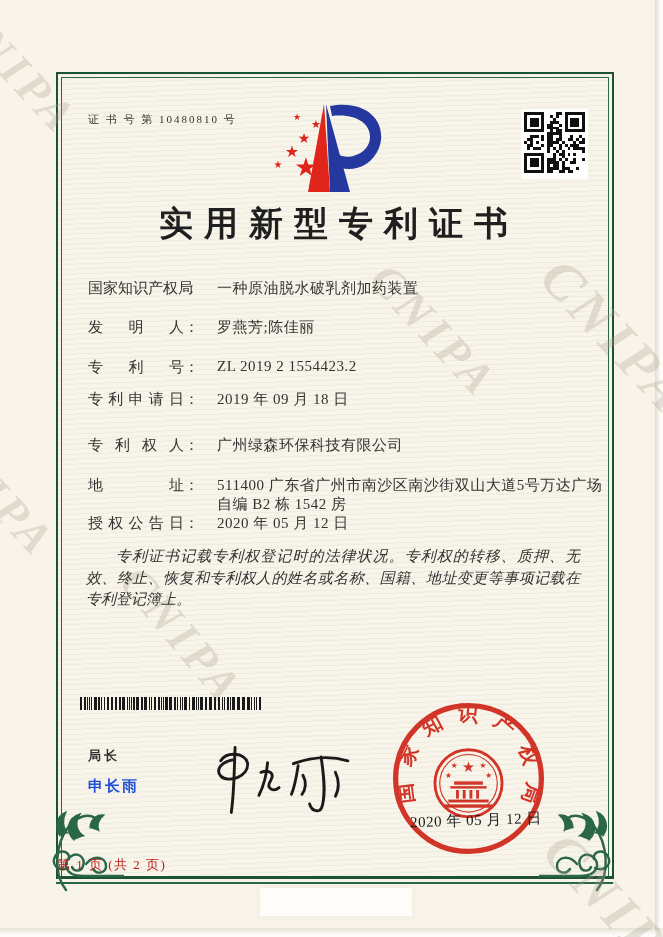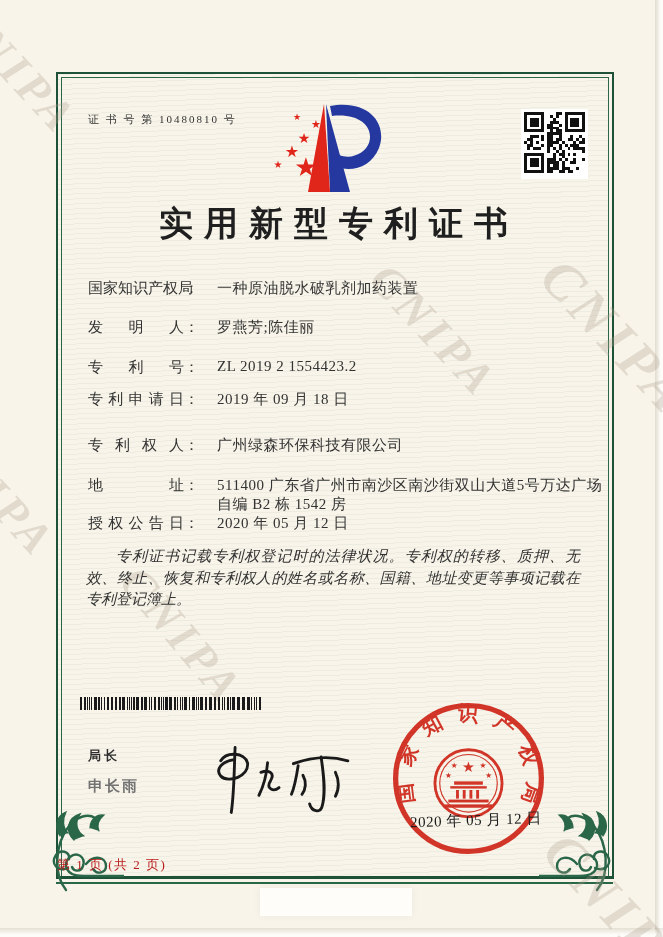--- a/index.html
+++ b/index.html
@@ -56,21 +56,21 @@
   .pair2 .flabel{width:90px;}
   .body-text{
     position:absolute;left:86px;top:546px;width:494px;z-index:4;
     font-style:italic;font-size:15px;line-height:21.5px;color:#333;text-align:justify;
   }
   .body-text p{margin:0;text-indent:2em;}
   .barcode{position:absolute;left:80px;top:697px;z-index:4;}
   .sig-title{position:absolute;left:88px;top:747px;font-family:Liberation Serif, serif;
     font-weight:700;font-size:13px;letter-spacing:3px;color:#2e2e2e;z-index:4;}
   .sig-name{position:absolute;left:88px;top:777px;font-family:"Liberation Sans","DejaVu Sans",sans-serif;
-    font-weight:700;font-size:15px;letter-spacing:2px;color:#737373;z-index:4;}
+    font-weight:700;font-size:15px;letter-spacing:2px;color:#1d4ed8;z-index:4;}
   .signature{position:absolute;left:196px;top:736px;width:168px;height:86px;z-index:4;}
   .seal{position:absolute;left:387px;top:697px;width:163px;height:163px;z-index:5;opacity:0.93;mix-blend-mode:multiply;}
   .seal-date{
     position:absolute;left:400px;top:811px;width:152px;text-align:center;z-index:6;
     font-size:15px;color:#1b1b1b;letter-spacing:0.5px;transform:rotate(-2deg);
   }
   .page-indicator{position:absolute;left:57px;top:856px;width:553px;text-align:left;font-size:13px;
     letter-spacing:1.5px;color:#b91c1c;z-index:4;}
   .note-box{position:absolute;left:260px;top:888px;width:152px;height:28px;background:#fefdfa;
     box-shadow:0 0 8px rgba(0,0,0,0.05);z-index:4;}

